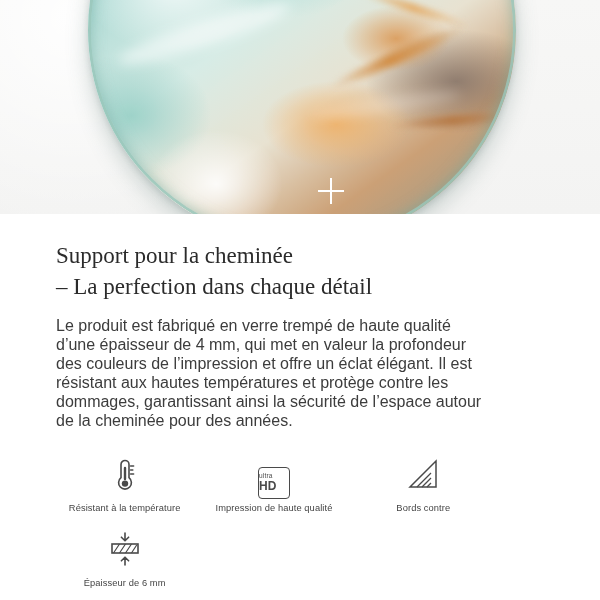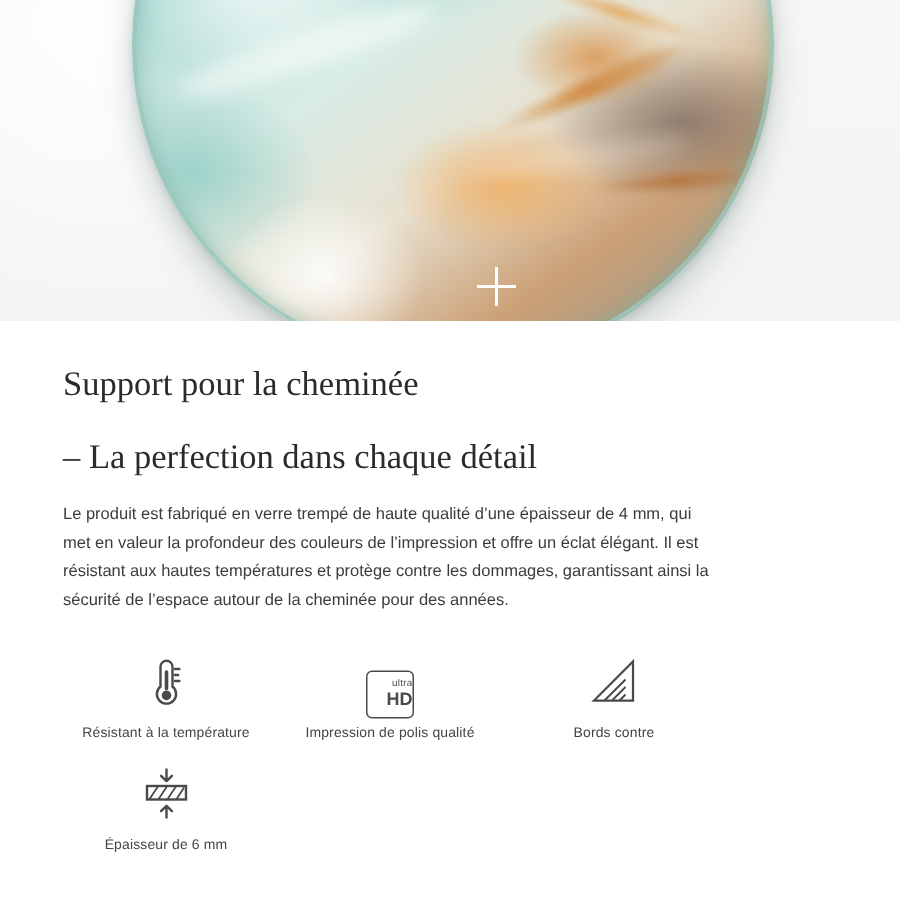--- a/index.html
+++ b/index.html
@@ -103,37 +103,37 @@
     position: absolute;
     background: #ffffff;
     filter: blur(0.4px);
   }
   .sparkle::before { left: 12px; top: 0;  width: 2px; height: 26px; }
   .sparkle::after  { left: 0;  top: 12px; width: 26px; height: 2px; }
 
   
   .content {
     position: absolute;
-    left: 2px;
+    left: 16px;
     top: 214px;
     width: 516px;
   }
   .headline {
     margin: 26px 40px 0 40px;
     font-family: "Liberation Serif", serif;
     font-size: 23px;
     line-height: 31px;
     color: #2b2b2b;
     font-weight: 400;
   }
-  .headline .line2 { display: block; margin-top: 18px; }
+  .headline .line2 { display: block; }
   .body-copy {
     margin: 14px 40px 0 40px;
     font-family: "Liberation Sans", sans-serif;
-    font-size: 11px;
+    font-size: 16px;
     line-height: 19px;
     color: #3c3c3c;
     max-width: 520px;
   }
 
   
   .features {
     margin: 22px 34px 0 34px;
     display: grid;
     grid-template-columns: repeat(3, 1fr);
@@ -158,21 +158,21 @@
     color: #444444;
     letter-spacing: .1px;
   }
   .ultra-hd {
     width: 30px;
     height: 30px;
     border: 1.6px solid #4a4a4a;
     border-radius: 4px;
     display: flex;
     flex-direction: column;
-    align-items: flex-end;
+    align-items: flex-start;
     justify-content: center;
     line-height: 1;
     margin-top: 17px;
   }
   .ultra-hd .u { font-size: 6.5px; letter-spacing: .2px; }
   .ultra-hd .hd { font-size: 12px; font-weight: bold; margin-top: 1px; }
 </style>
 </head>
 <body>
 
@@ -217,21 +217,21 @@
         <div class="feature-label">Résistant à la température</div>
       </div>
 
       <div class="feature">
         <div class="feature-icon">
           <div class="ultra-hd">
             <span class="u">ultra</span>
             <span class="hd">HD</span>
           </div>
         </div>
-        <div class="feature-label">Impression de polis qualité</div>
+        <div class="feature-label">Impression de haute qualité</div>
       </div>
 
 
 
       <div class="feature">
         <div class="feature-icon">
           <svg width="34" height="34" viewBox="0 0 34 34" fill="none" stroke="#4a4a4a" stroke-width="1.5">
             <path d="M4 30h26V4z" fill="none"></path>
             <path d="M11 30l14-14M16 30l9-9M21 30l4-4" stroke-width="1.3"></path>
           </svg>

